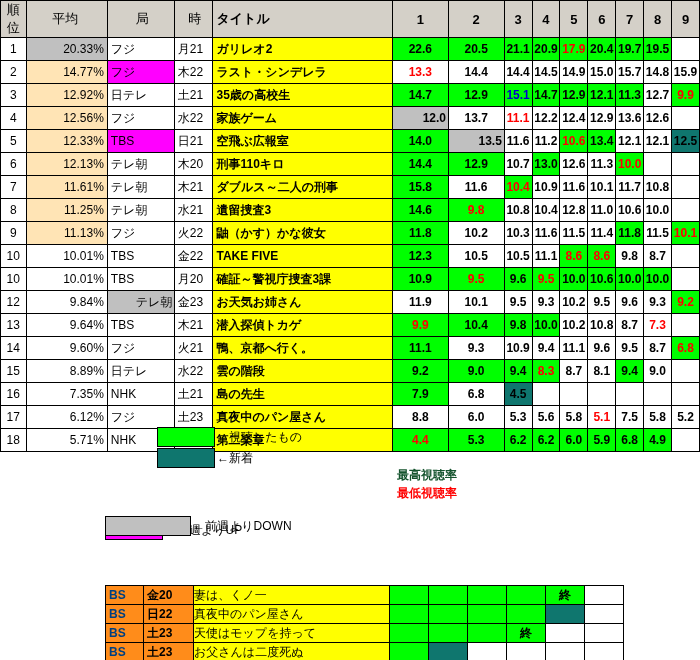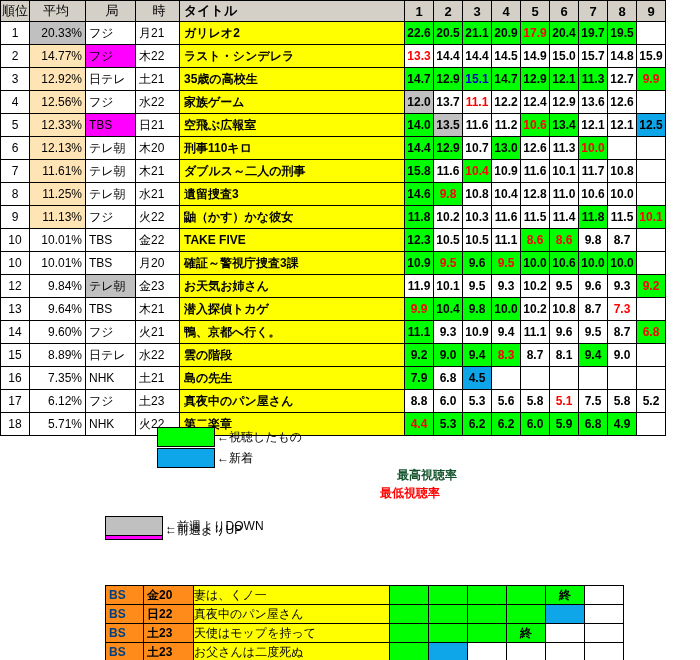--- a/index.html
+++ b/index.html
@@ -14,23 +14,23 @@
   #main td{height:22px;font-size:12px;}
   .c-rank{width:28px;background:#ffffff;font-weight:normal;}
   .c-avg{width:52px;text-align:right;padding-right:3px;font-weight:normal;}
   .c-net{width:46px;text-align:left;padding-left:3px;font-weight:normal;}
   .c-time{width:40px;text-align:left;padding-left:3px;font-weight:normal;}
   .c-title{width:220px;text-align:left;padding-left:4px;font-weight:bold;}
   .c-ep{width:28px;font-weight:bold;}
   .hi{color:#ff0000;}
   .bl{color:#0000cc;}
   .g{background:#00ff00;}
-  .cy{background:#0ea5e9;}
+  .cy{background:#0f766e;}
   .yl{background:#ffff00;}
-  .gy{background:#c0c0c0;}
+  .gy{background:#c0c0c0;padding-left:28px;}
   .mg{background:#ff00ff;}
   .wh{background:#ffffff;}
   .pale{background:#ffe4b5;}
 
   
   .legend{position:absolute;font-size:12px;}
   .lbox{display:inline-block;width:56px;height:18px;border:1px solid #000;vertical-align:middle;}
   .ltxt{display:inline-block;margin-left:2px;vertical-align:middle;font-weight:normal;}
   .notes{position:absolute;font-weight:bold;font-size:12px;text-align:left;}
 
@@ -367,21 +367,21 @@
   </div>
 
   <div class="legend" style="left:105px;top:520px;">
     <span class="lbox mg"></span><span class="ltxt">←前週よりUP</span>
   </div>
   <div class="legend" style="left:105px;top:516px;">
     <span class="lbox gy"></span><span class="ltxt">←前週よりDOWN</span>
   </div>
 
   <div class="notes" style="left:397px;top:467px;color:#14532d;">最高視聴率</div>
-  <div class="notes" style="left:380px;top:485px;color:#ff0000;">最低視聴率</div>
+  <div class="notes" style="left:397px;top:485px;color:#ff0000;">最低視聴率</div>
 
   <table id="bs">
     <tbody id="bs-body">
         <tr>
           <td class="bs-net">BS</td>
           <td class="bs-time">金20</td>
           <td class="bs-title">妻は、くノ一</td>
           <td class="bs-cell bs-end g"></td>
           <td class="bs-cell bs-end g"></td>
           <td class="bs-cell bs-end g"></td>

